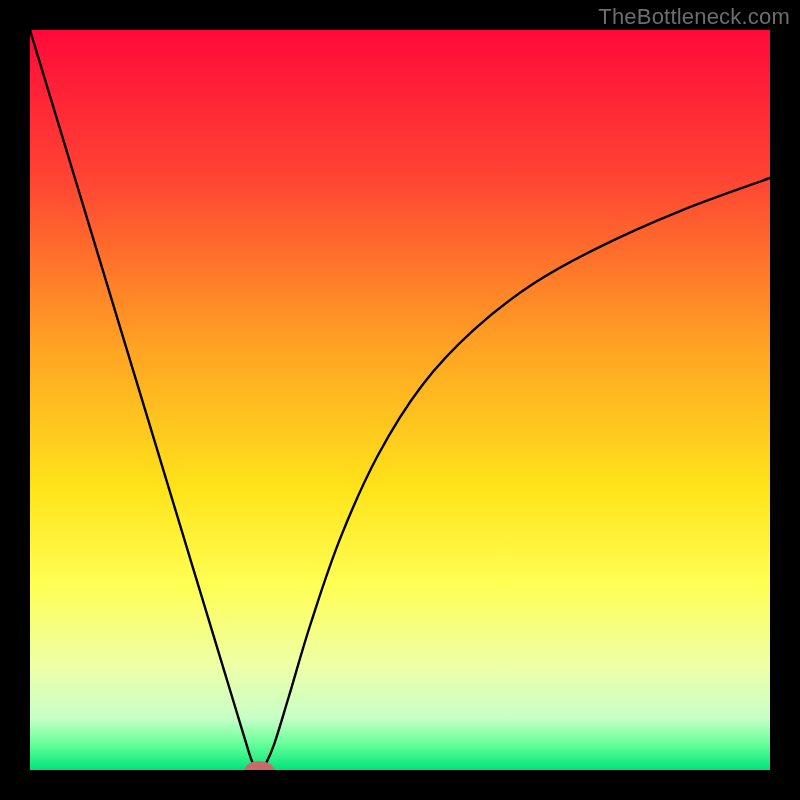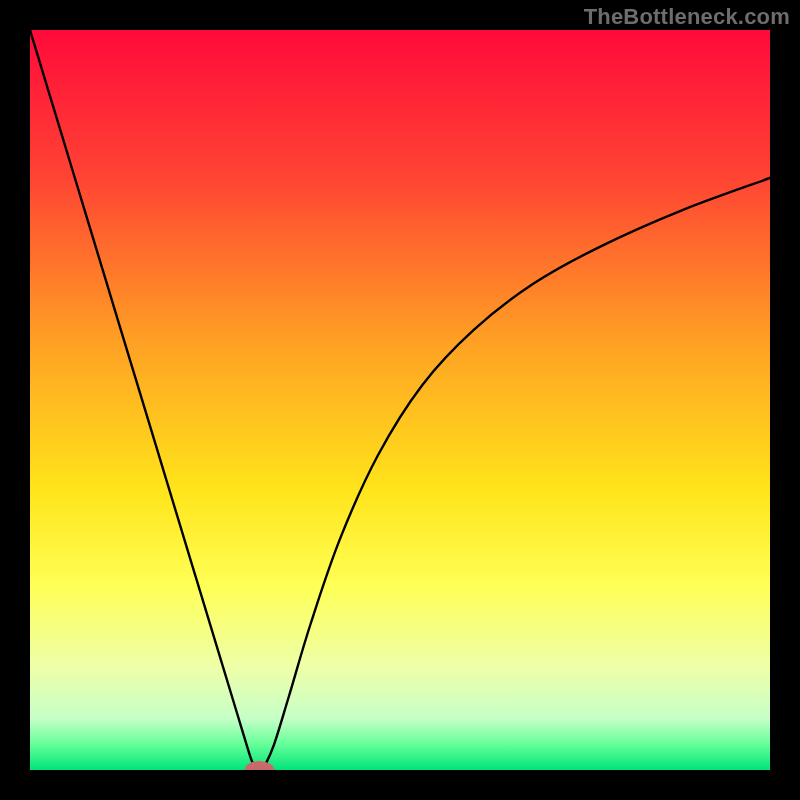--- a/index.html
+++ b/index.html
@@ -23,21 +23,21 @@
     top: 30px;
     width: 740px;
     height: 740px;
   }
   .watermark {
     position: absolute;
     top: 4px;
     right: 10px;
     color: #6d6d6d;
     font-size: 22px;
-    font-weight: 700;
+    font-weight: 400;
     letter-spacing: 0.2px;
     user-select: none;
   }
   svg { display: block; }
 </style>
 </head>
 <body>
 
 <div class="frame">
 

